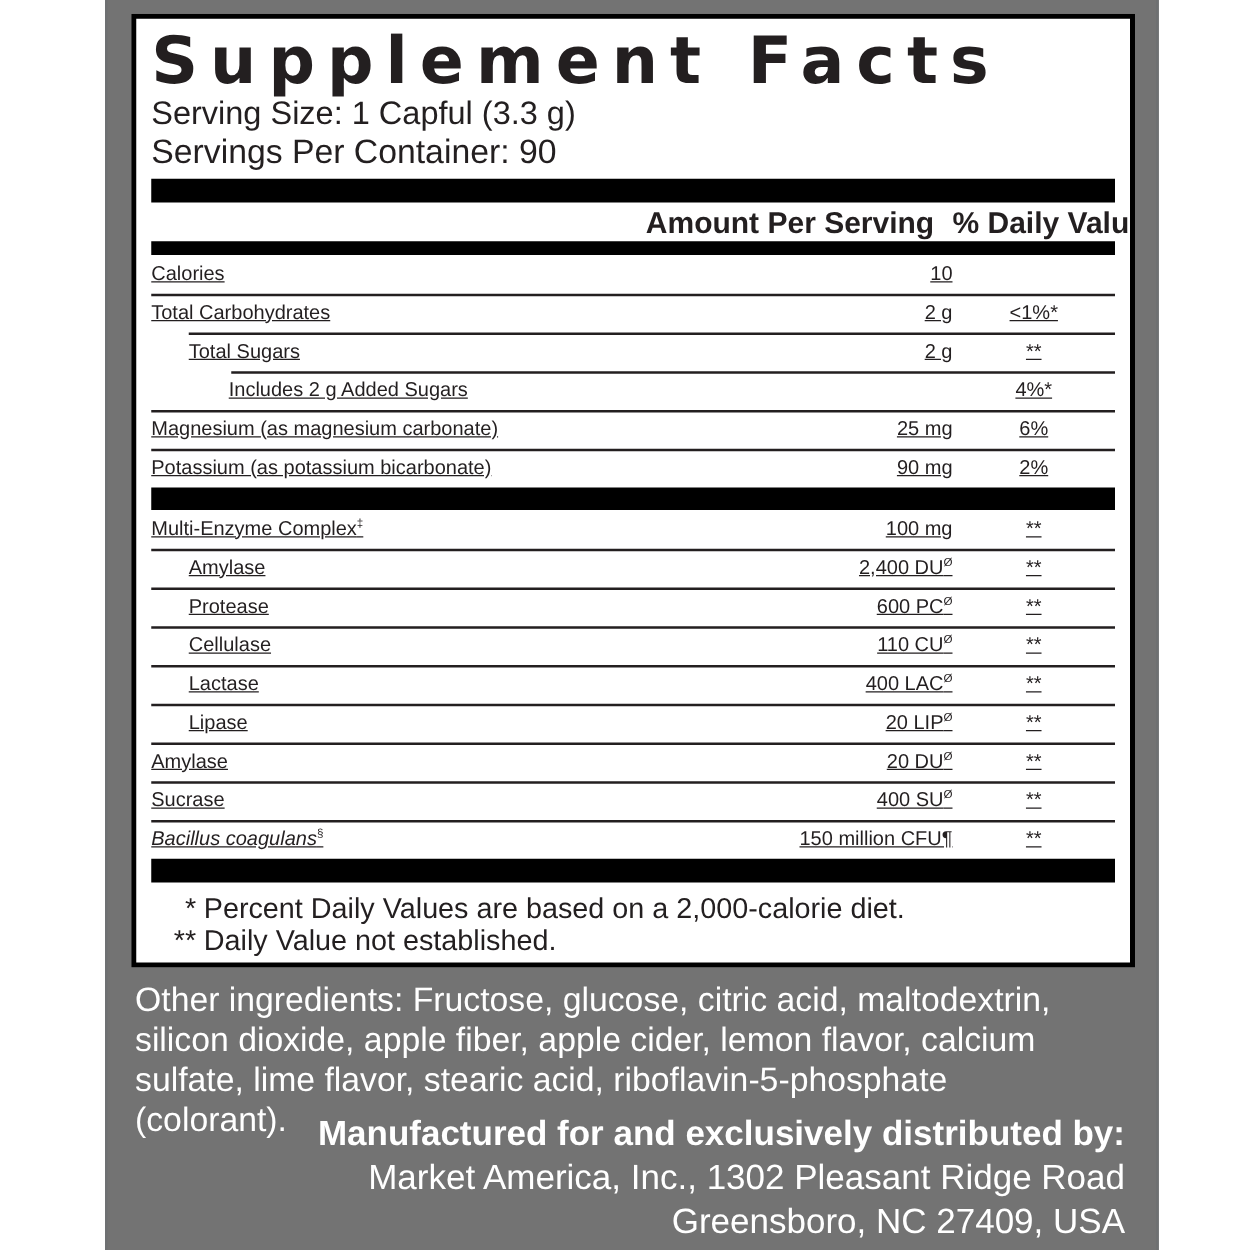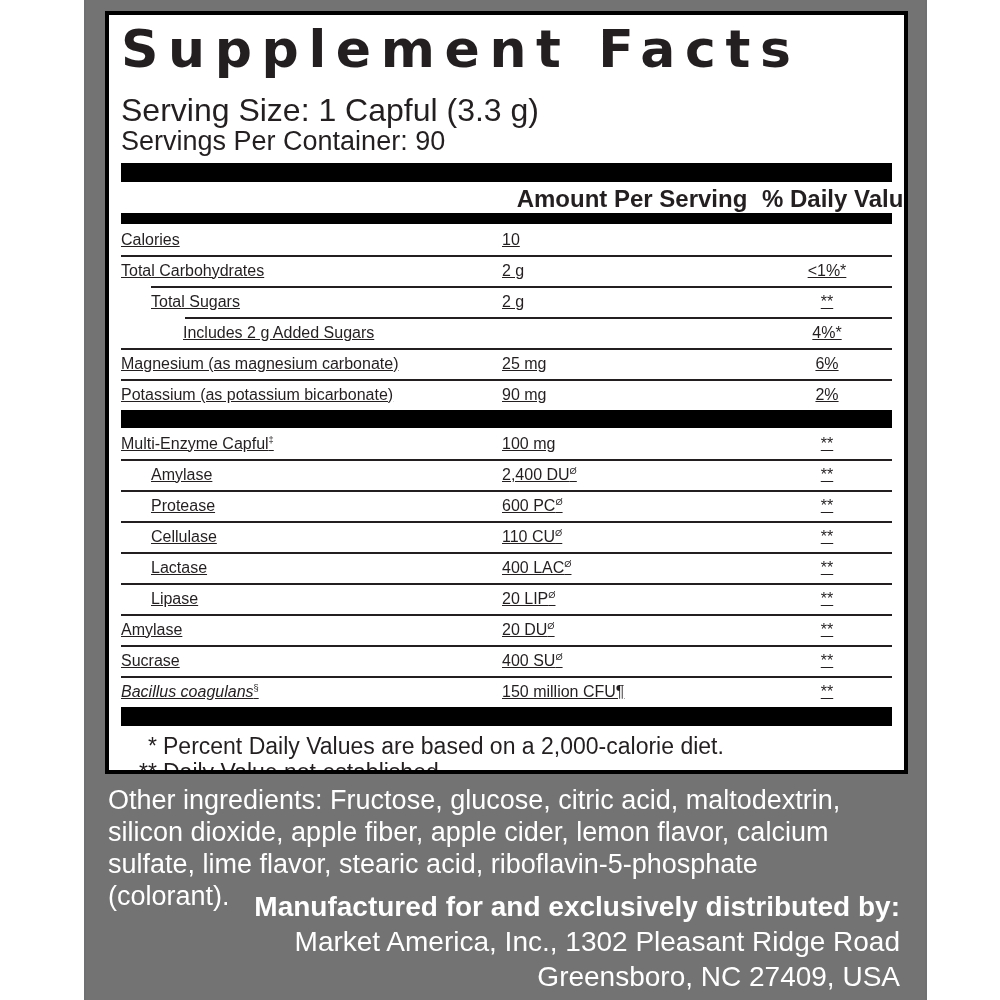--- a/index.html
+++ b/index.html
@@ -16,34 +16,34 @@
   .panel{
     position:absolute;left:19px;top:11px;width:803px;height:763px;
     background:#ffffff;border:4px solid #000000;box-sizing:border-box;
     padding:0 12px;overflow:hidden;
   }
   .title{
     font-family:"DejaVu Sans","Liberation Sans",sans-serif;
     font-weight:bold;font-size:52px;letter-spacing:0.185em;
     white-space:nowrap;margin-top:8px;line-height:1.0;
   }
-  .serving{font-size:32px;line-height:31px;margin-top:20px;}
+  .serving{font-size:26px;line-height:31px;margin-top:0;}
   .serving2{font-size:27px;line-height:31px;}
   .bar{background:#000;}
   .bar-a{height:19px;margin-top:6px;}
   .bar-b{height:11px;}
   .bar-c{height:18px;}
   .bar-d{height:19px;}
   .hdr{display:flex;align-items:flex-end;height:31px;font-weight:bold;font-size:24px;}
   .row{display:flex;align-items:center;height:31px;font-size:16px;position:relative;text-decoration:underline;}
   .row.line::before{content:"";position:absolute;top:0;left:0;right:0;height:2px;background:#231f20;}
   .row.line-i1::before{left:30px;}
   .row.line-i2::before{left:64px;}
   .cname{flex:1;white-space:nowrap;}
-  .camt{width:260px;text-align:left;white-space:nowrap;}
+  .camt{width:260px;text-align:right;white-space:nowrap;}
   .cdv{width:130px;text-align:center;white-space:nowrap;}
   .hdr .camt,.hdr .cdv{text-align:center;}
   .ind1{padding-left:30px;}
   .ind2{padding-left:62px;}
   .it{font-style:italic;}
   sup{font-size:0.58em;line-height:0;}
   .fnotes{margin-top:7px;font-size:23px;line-height:26px;}
   .fnote{display:flex;}
   .fsym{width:36px;text-align:right;padding-right:6px;flex:none;}
   .ftext{flex:1;}
@@ -106,21 +106,21 @@
 
     <div class="row line">
       <div class="cname"><span>Potassium (as potassium bicarbonate)</span></div>
       <div class="camt">90 mg</div>
       <div class="cdv">2%</div>
     </div>
 
     <div class="bar bar-c"></div>
 
     <div class="row">
-      <div class="cname"><span>Multi-Enzyme Capful</span><sup>‡</sup></div>
+      <div class="cname"><span>Multi-Enzyme Complex</span><sup>‡</sup></div>
       <div class="camt">100 mg</div>
       <div class="cdv">**</div>
     </div>
 
     <div class="row line">
       <div class="cname ind1"><span>Amylase</span></div>
       <div class="camt"><span>2,400 DU</span><sup>Ø</sup></div>
       <div class="cdv">**</div>
     </div>
 

